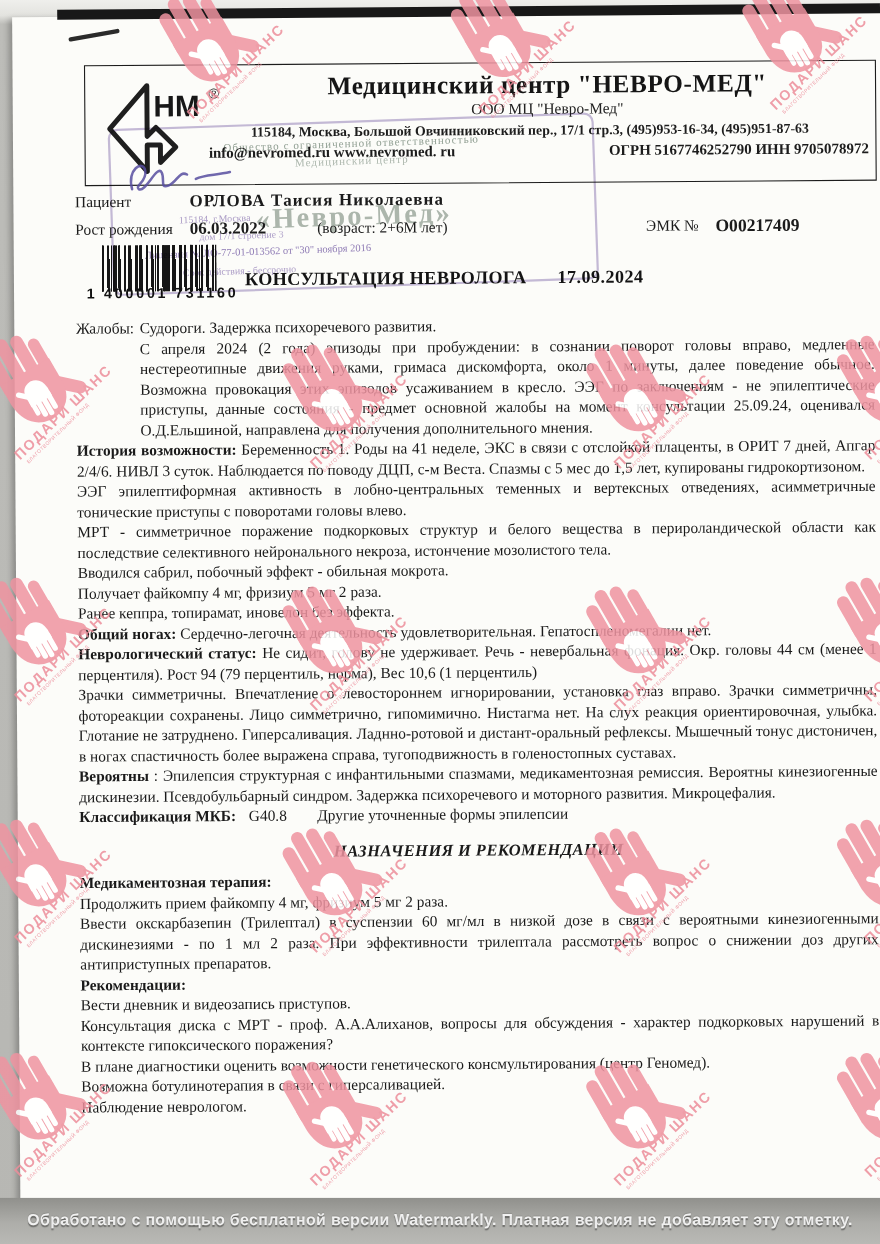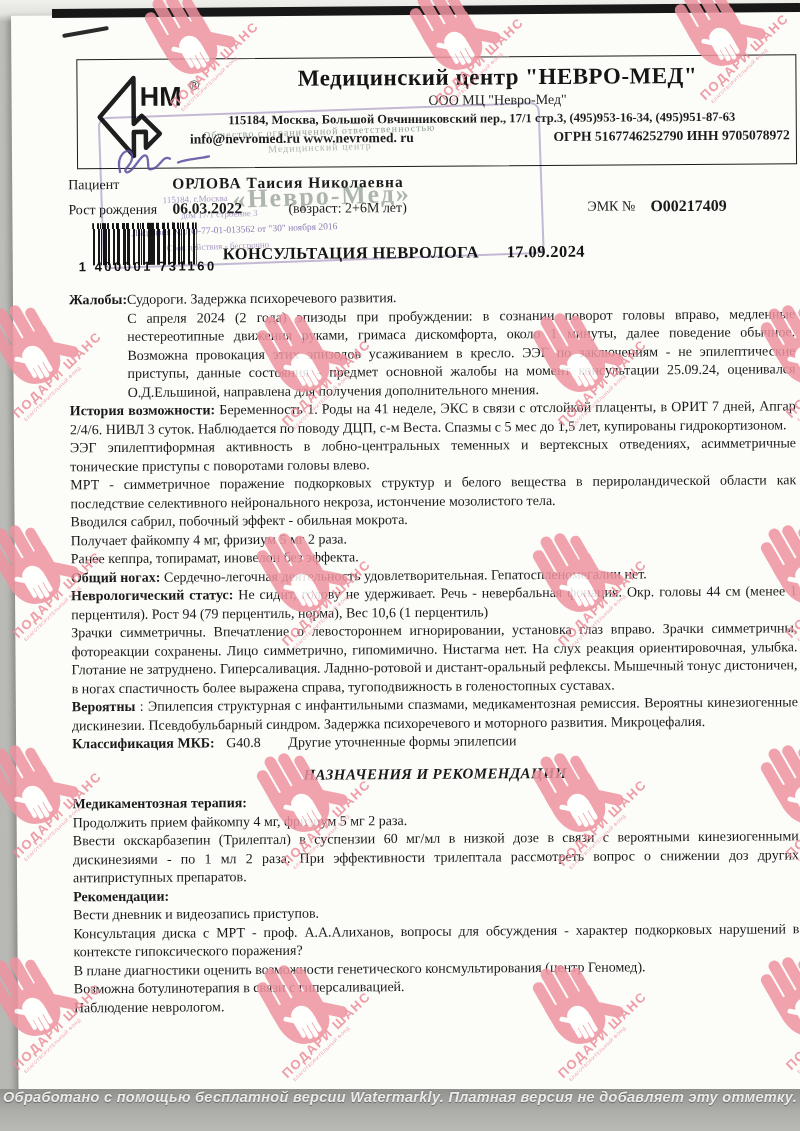--- a/index.html
+++ b/index.html
@@ -7,21 +7,21 @@
     position:relative;width:800px;height:1131px;overflow:hidden;
     background:linear-gradient(180deg,#efefec 0px,#e3e3df 14px,#bdbdb9 22px,#b7b7b3 100%);
     font-family:"Liberation Serif", serif;
   }
   
   .scan-top{position:absolute;left:52px;top:6px;width:748px;height:9px;background:#181818;transform:rotate(-0.45deg)}
   .staple{position:absolute;left:62px;top:30px;width:47px;height:4px;background:#2b2b2b;border-radius:2px;transform:rotate(-10deg)}
   .scan-bottom{
     position:absolute;left:0;bottom:0;width:800px;height:42px;z-index:40;
     background:linear-gradient(180deg,#90908c,#aeaeaa 55%,#b9b9b5);
-    display:flex;justify-content:center;font-style:italic;
+    display:flex;align-items:center;justify-content:center;
   }
   .scan-bottom .wmly{
     color:rgba(255,255,255,.88);font-family:"Liberation Sans",sans-serif;
     font-size:14.5px;font-weight:bold;letter-spacing:.3px;
     text-shadow:0 1px 1px rgba(0,0,0,.38),0 -1px 1px rgba(0,0,0,.12);
   }
   
   .page{
     position:absolute;left:11px;top:13px;width:789px;height:1118px;
     background:#fcfcf9;transform:rotate(-0.4deg);transform-origin:50% 0;
@@ -63,21 +63,21 @@
   .st-a1{left:60px;top:78px;font-size:9px;color:rgba(118,92,168,.62)}
   .st-a2{left:78px;top:94px;font-size:9px;color:rgba(118,92,168,.58)}
   .st-lic{left:28px;top:110px;font-size:9.5px;color:rgba(112,86,164,.78)}
   .st-val{left:62px;top:126px;font-size:9px;color:rgba(118,92,168,.6)}
   .sig{position:absolute;left:100px;top:126px;z-index:7}
   
   .main{position:absolute;left:56px;top:276px;width:726px;font-size:14px;line-height:18.5px;color:#1a1a1a;text-align:justify}
   .main p{margin:0;text-align:justify}
   .lblb{font-weight:bold}
   .complaints{position:relative;padding-left:58px;min-height:19px}
-  .complaints .c-lbl{position:absolute;left:0;top:0;font-weight:bold}
+  .complaints .c-lbl{position:absolute;left:0;top:0;font-weight:normal}
   .sp-sec{margin-top:14px}
   .nr-head{margin:13px 0 10px 0;text-align:center;font-style:italic;font-weight:bold;font-size:15px;letter-spacing:.4px}
   .mt16{margin-top:16px}
   .mt26{margin-top:26px}
   .icd-code{margin-left:8px}
   .icd-txt{margin-left:24px}
   
   #wm-layer{position:absolute;left:0;top:0;width:800px;height:1131px;pointer-events:none;z-index:20}
   .wm{position:absolute;width:132px;height:172px;mix-blend-mode:multiply;opacity:.85}
   .wm-text{position:absolute;left:42px;top:120px;transform:rotate(-44deg);transform-origin:0 50%;

